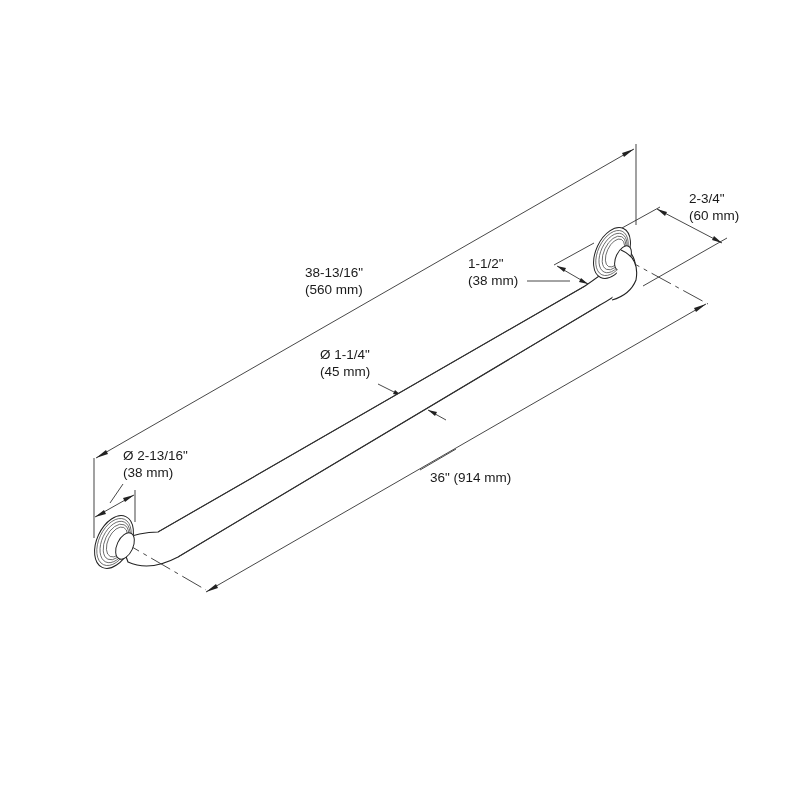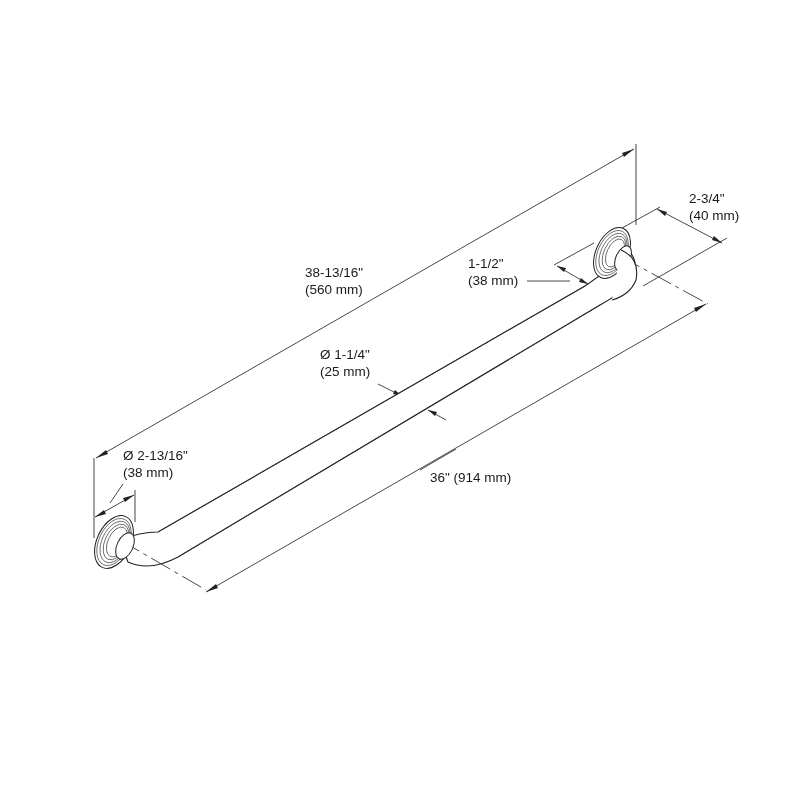--- a/index.html
+++ b/index.html
@@ -101,31 +101,31 @@
   </g>
 </svg>
 
 <div class="label" style="left:305px; top:264px;">
   <span>38-13/16"</span>
   <span>(560 mm)</span>
 </div>
 
 <div class="label" style="left:689px; top:190px;">
   <span>2-3/4"</span>
-  <span>(40 mm)</span>
+  <span>(60 mm)</span>
 </div>
 
 <div class="label" style="left:468px; top:255px;">
   <span>1-1/2"</span>
   <span>(38 mm)</span>
 </div>
 
 <div class="label" style="left:320px; top:346px;">
   <span>Ø 1-1/4"</span>
-  <span>(25 mm)</span>
+  <span>(45 mm)</span>
 </div>
 
 <div class="label" style="left:123px; top:447px;">
   <span>Ø 2-13/16"</span>
   <span>(38 mm)</span>
 </div>
 
 <div class="label" style="left:430px; top:469px;">
   <span>36" (914 mm)</span>
 </div>

